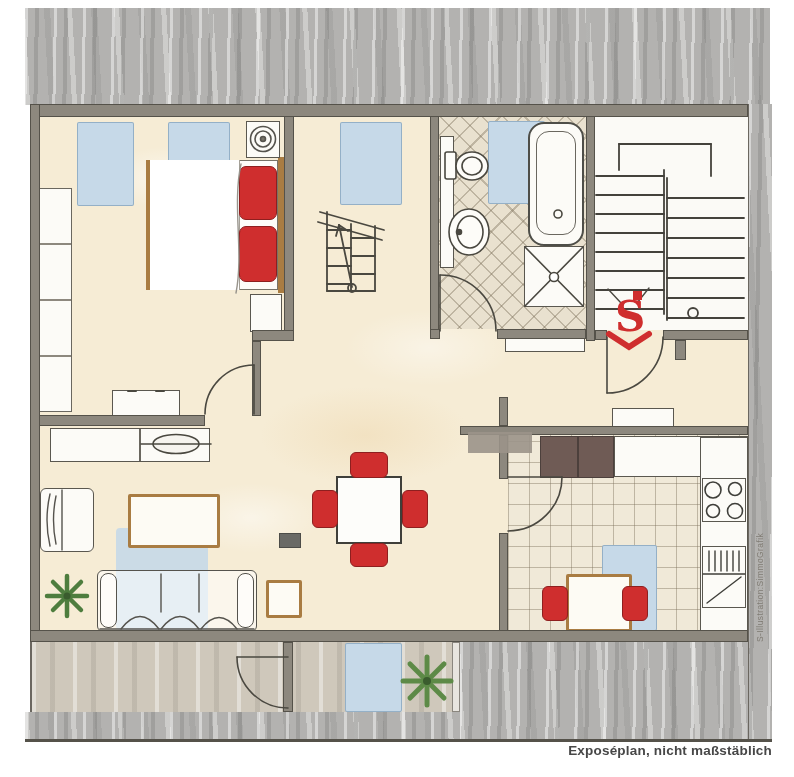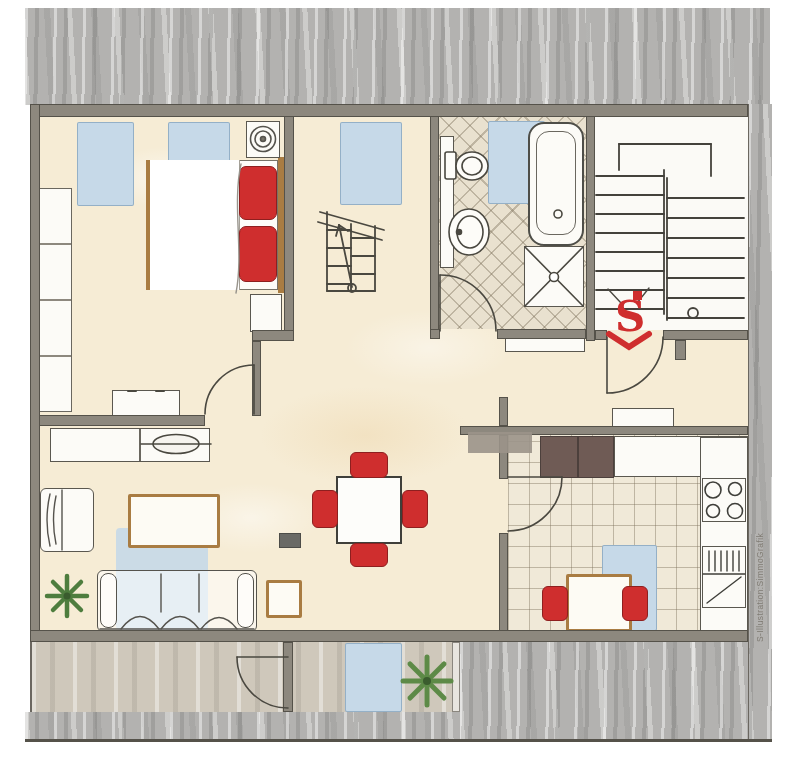--- a/index.html
+++ b/index.html
@@ -303,15 +303,16 @@
       <g>
         <path d="M 608 289 L 621 303" stroke-width="1.4"></path>
           <path d="M 649 288 L 637 303" stroke-width="1.4"></path>
         <rect x="633" y="291" width="9" height="9" fill="var(--accent-red)" stroke="none"></rect>
         <text x="615" y="331" font-family="DejaVu Serif, serif" font-size="42" font-weight="bold" fill="var(--accent-red)" stroke="none">S</text>
         <path d="M 609 334 L 629 347 L 649 334" stroke="var(--accent-red)" stroke-width="6"></path>
       </g>
     </g>
   </svg>
 
+  <div id="footer-caption">Exposéplan, nicht maßstäblich</div>
   <div id="credit">S-Illustration:SimmoGrafik</div>
 
 </div>
 
 </body></html>

